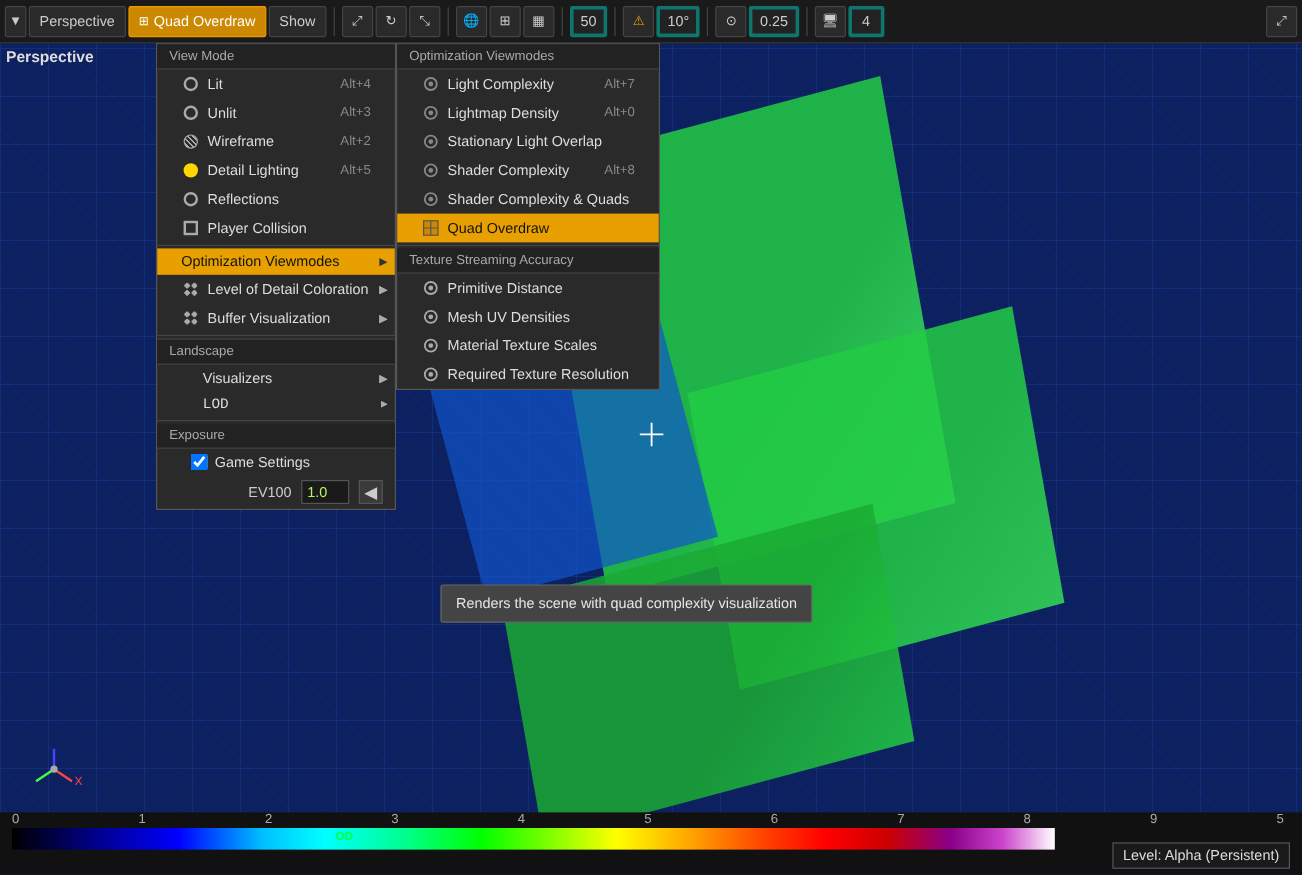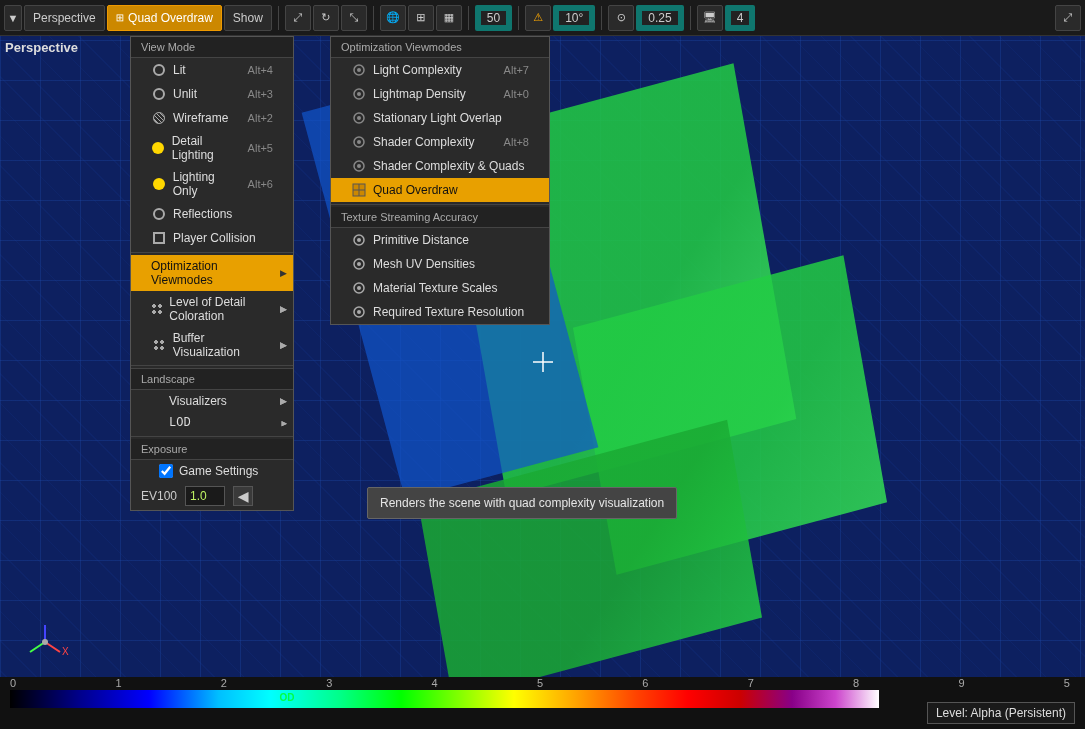--- a/index.html
+++ b/index.html
@@ -129,38 +129,38 @@
       cursor: pointer;
       display: flex;
       align-items: center;
       justify-content: center;
       font-size: 11px;
       border-radius: 2px;
     }
 
     .toolbar-number {
       background: #222;
-      border: 6px solid #0f766e;
+      border: 3px solid #0f766e;
       color: #ccc;
       padding: 0 6px;
       height: 26px;
       display: flex;
       align-items: center;
       font-size: 12px;
       border-radius: 2px;
       min-width: 30px;
       justify-content: center;
     }
 
     
     #view-mode-menu {
       position: absolute;
       top: 36px;
       left: 130px;
-      width: 164px;
+      width: 200px;
       background: #2a2a2a;
       border: 1px solid #555;
       z-index: 200;
       color: #ddd;
     }
 
     .menu-header {
       padding: 4px 10px;
       color: #aaa;
       font-size: 11px;
@@ -369,20 +369,21 @@
       gap: 6px;
       color: #ddd;
       font-size: 12px;
     }
 
     .ev-row {
       display: flex;
       align-items: center;
       padding: 4px 10px;
       gap: 8px;
+      justify-content: flex-end;
     }
 
     .ev-label { color: #ccc; font-size: 12px; }
     .ev-input {
       width: 40px;
       background: #1a1a1a;
       border: 1px solid #555;
       color: #bef264;
       padding: 2px 4px;
       font-size: 12px;
@@ -528,27 +529,20 @@
   </div>
 
   <div class="menu-item">
     <span class="menu-icon">
         <span class="icon-light"></span>
       </span>
     <span>Detail Lighting</span>
     <span class="shortcut">Alt+5</span>
   </div>
 
-  <div class="menu-item">
-    <span class="menu-icon">
-        <span class="icon-light"></span>
-      </span>
-    <span>Lighting Only</span>
-    <span class="shortcut">Alt+6</span>
-  </div>
 
   <div class="menu-item">
     <span class="menu-icon">
         <span class="icon-circle"></span>
       </span>
     <span>Reflections</span>
   </div>
 
   <div class="menu-item">
     <span class="menu-icon">

